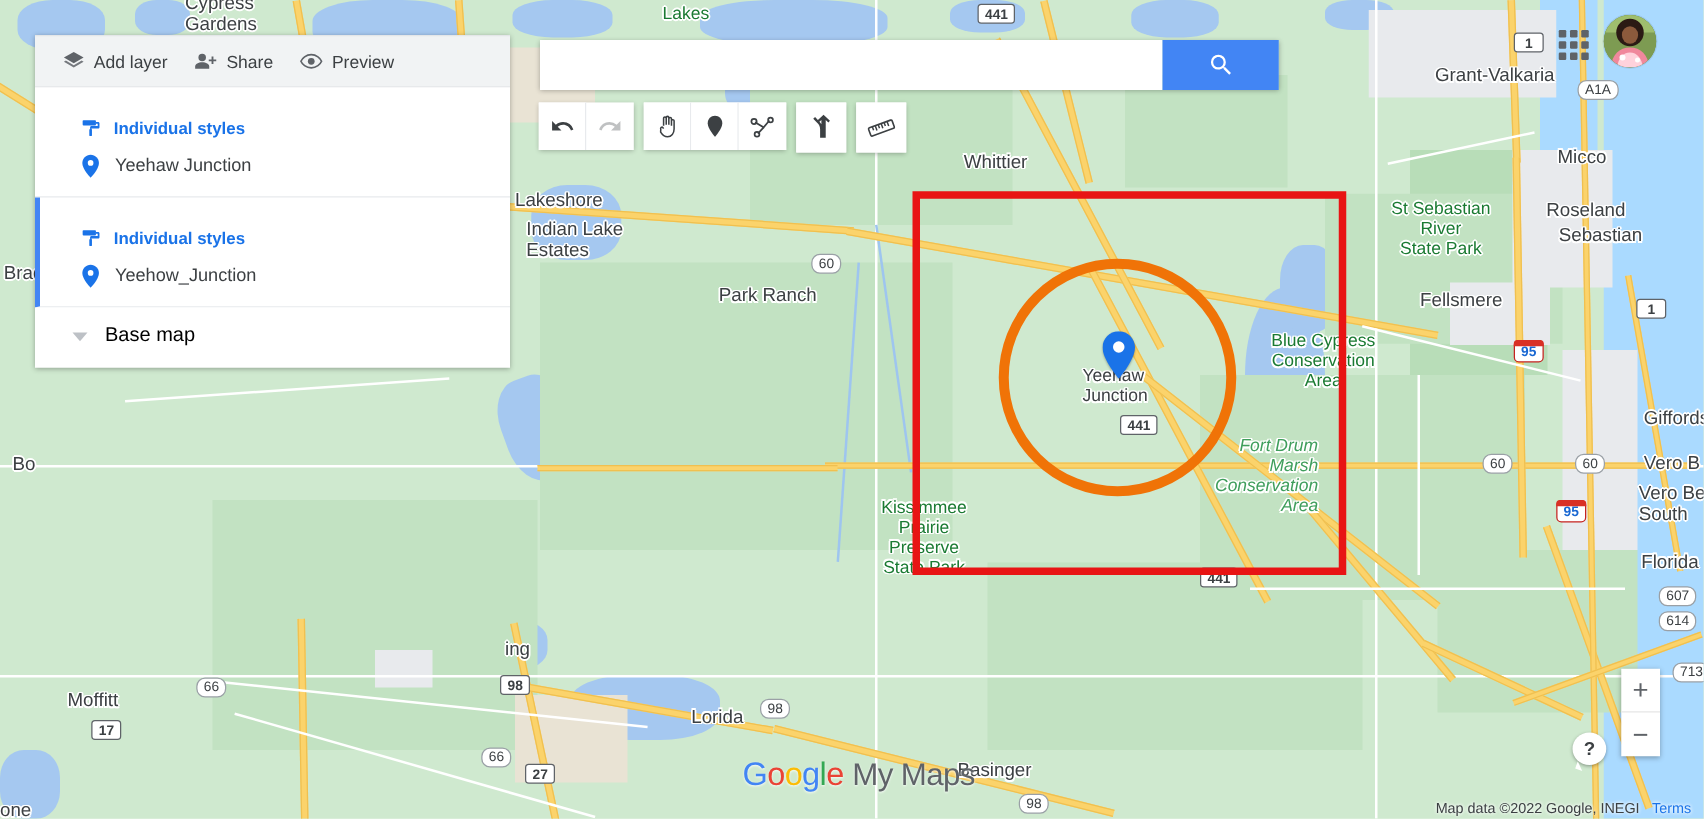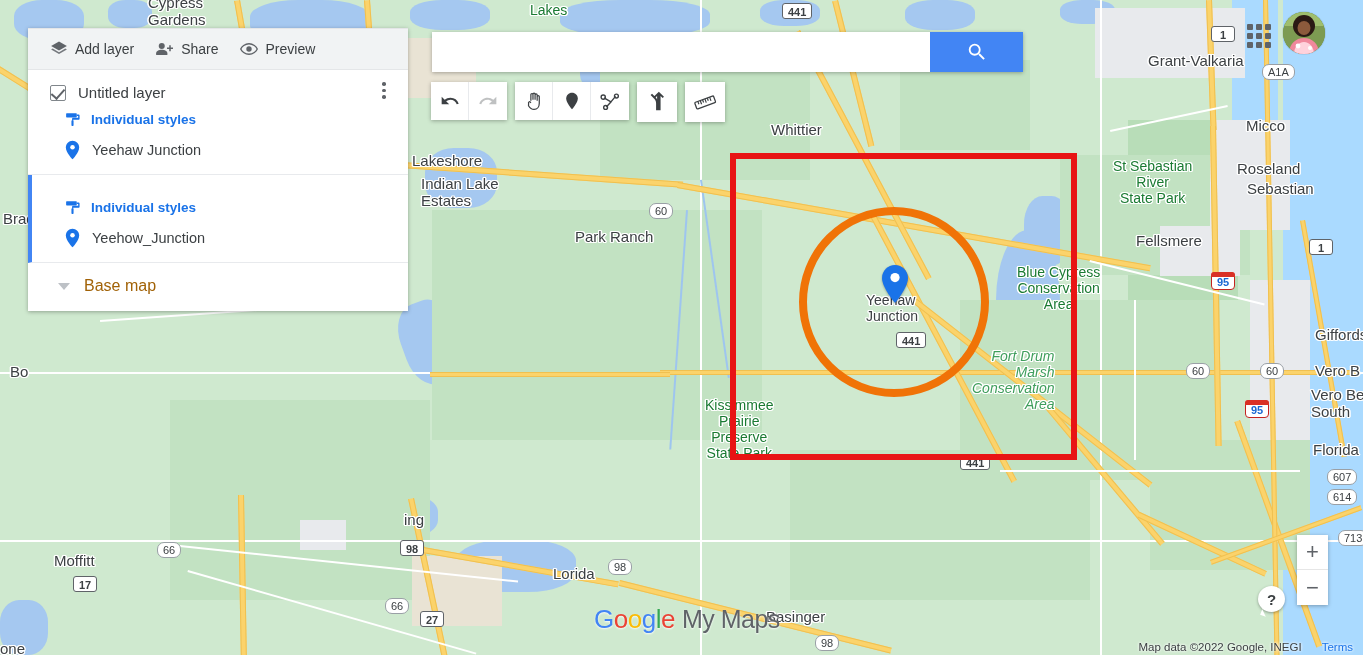--- a/index.html
+++ b/index.html
@@ -304,21 +304,21 @@
   }
   .basemap-row .caret {
     width: 0; height: 0;
     border-left: 6px solid transparent;
     border-right: 6px solid transparent;
     border-top: 7px solid #bdc1c6;
     margin-left: 8px;
   }
   .basemap-row .bm-label {
     font-size: 16px;
-    color: #a16207;
+    color: #000000;
   }
 
   
   #searchbar {
     position: absolute;
     left: 432px; top: 32px;
     width: 591px; height: 40px;
     display: flex;
     box-shadow: 0 1px 4px rgba(0,0,0,.3);
     z-index: 30;
@@ -471,21 +471,21 @@
     margin-left: 7px;
     font-size: 25px;
   }
   #attrib {
     position: absolute;
     right: 10px; bottom: 2px;
     font-size: 11.5px;
     color: #3c4043;
     z-index: 25;
     display: flex;
-    gap: 20px;
+    gap: 10px;
     align-items: flex-start;
     text-shadow: 0 0 3px #fff, 0 0 3px #fff;
   }
   #attrib .terms { color: #1a73e8; cursor: pointer; }
 </style>
 </head>
 <body>
 
 <div id="app">
 
@@ -790,29 +790,20 @@
           <path fill="none" stroke="#5f6368" stroke-width="1.8" d="M12 5C6.5 5 2.2 9 1 12c1.2 3 5.5 7 11 7s9.8-4 11-7c-1.2-3-5.5-7-11-7z"></path>
           <circle cx="12" cy="12" r="3.6" fill="#5f6368"></circle>
         </svg>
         <span>Preview</span>
       </div>
     </div>
 
     <div class="layers-scroll">
 
       <div class="layer">
-        <div class="layer-title-row">
-          <div class="cbox"></div>
-          <div class="layer-name">Untitled layer</div>
-          <div class="layer-kebab">
-            <i></i>
-              <i></i>
-              <i></i>
-          </div>
-        </div>
         <div class="styles-row">
           <svg width="17" height="17" viewBox="0 0 24 24">
             <rect x="3" y="3" width="15" height="6" rx="1" fill="#1a73e8"></rect>
             <path fill="#1a73e8" d="M18 5h2.5c.8 0 1.5.7 1.5 1.5V11c0 .8-.7 1.5-1.5 1.5H13v1.3h-1.6V11c0-.8.7-1.5 1.5-1.5H20V7h-2V5z"></path>
             <rect x="10.5" y="13" width="3" height="8" rx="1" fill="#1a73e8"></rect>
           </svg>
           <span>Individual styles</span>
         </div>
         <div class="feature-row">
           <svg width="17" height="20" viewBox="0 0 24 28">

